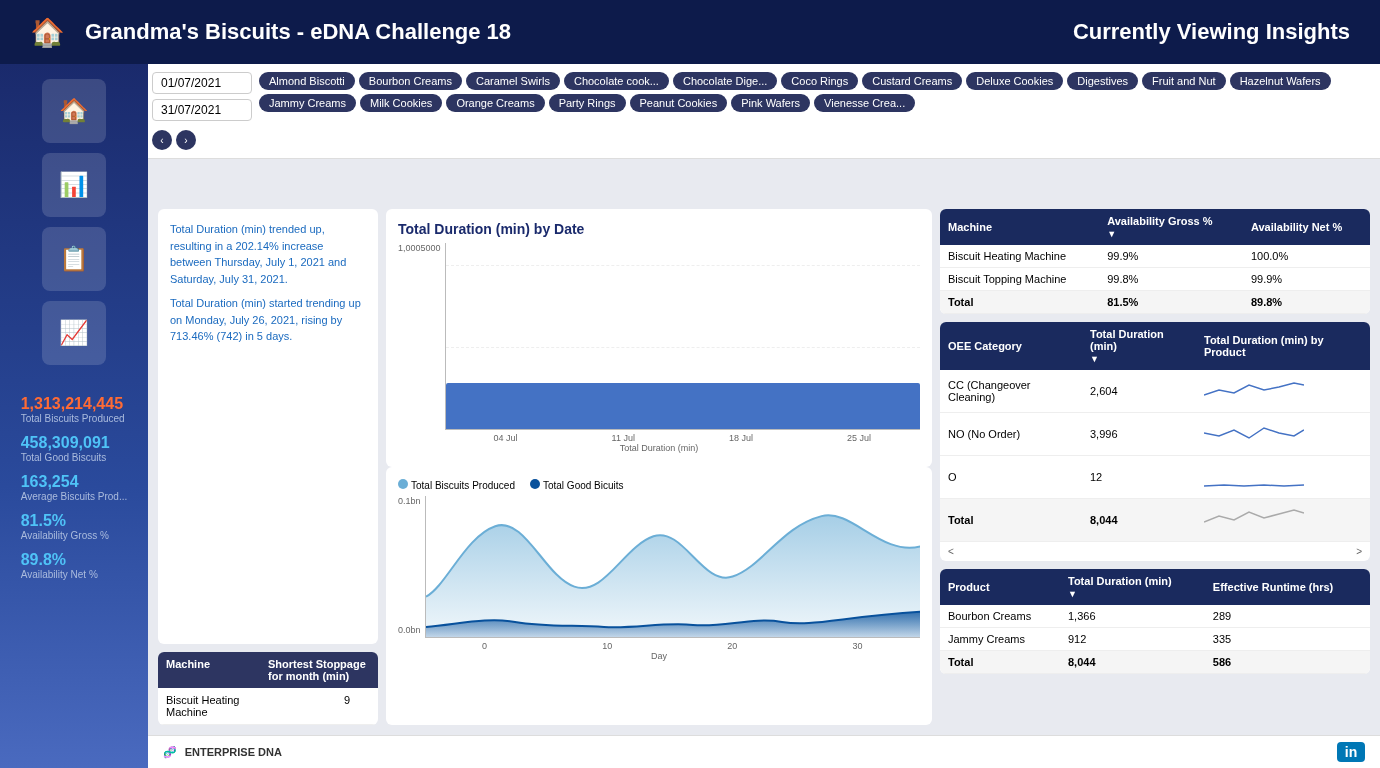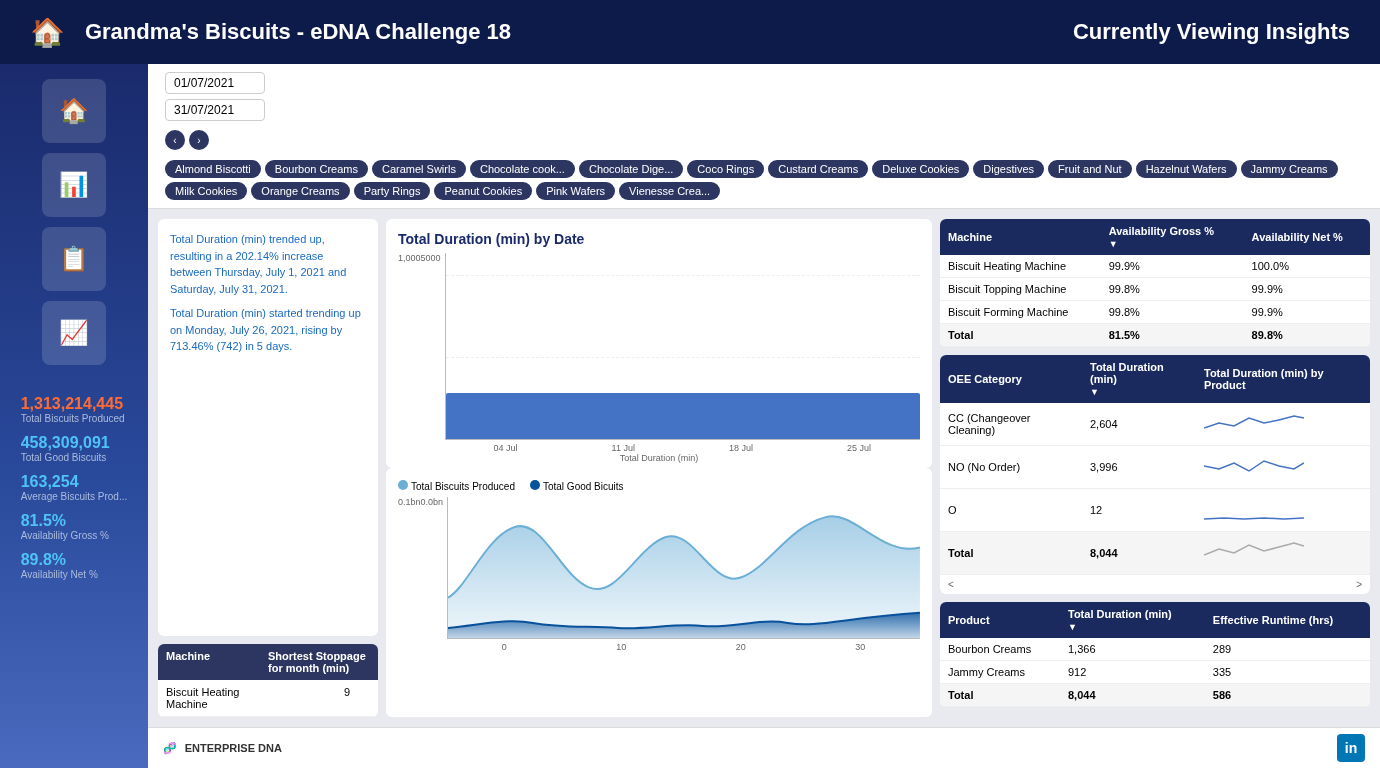--- a/index.html
+++ b/index.html
@@ -55,27 +55,26 @@
       flex: 1;
       background: #e8eaf0;
       display: flex;
       flex-direction: column;
       overflow: hidden;
     }
 
     
     .filter-bar {
       background: white;
-      padding: 8px 17px;
+      padding: 8px 4px;
       display: flex;
       align-items: flex-start;
-      gap: 10px;
+      gap: 2px;
       border-bottom: 1px solid #ddd;
       min-height: 80px;
-      flex-direction: column;
     }
     .date-filters { display: flex; flex-direction: column; gap: 5px; margin-right: 5px; }
     .date-input {
       border: 1px solid #ccc; border-radius: 4px;
       padding: 3px 8px; font-size: 12px; width: 100px; background: white;
     }
     .filter-tags { display: flex; flex-wrap: wrap; gap: 4px; flex: 1; }
     .filter-tag {
       background: #2d3561; color: white;
       border-radius: 15px; padding: 3px 10px;
@@ -84,20 +83,21 @@
 
     
     .dashboard-grid {
       flex: 1;
       display: grid;
       grid-template-columns: 220px 1fr 430px;
       grid-template-rows: 1fr 1fr;
       gap: 8px;
       padding: 10px;
       overflow: hidden;
+      margin-top: 40px;
     }
 
     
     .card {
       background: white;
       border-radius: 6px;
       padding: 12px;
       overflow: hidden;
     }
 
@@ -164,21 +164,21 @@
 
     
     .footer {
       background: white;
       padding: 6px 15px;
       display: flex; align-items: center; justify-content: space-between;
       font-size: 11px; border-top: 1px solid #ddd;
     }
     .logo-area { display: flex; align-items: center; gap: 8px; }
     .linkedin-icon {
-      width: 28px; height: 28px; background: #0077b5;
+      width: 28px; height: 20px; background: #0077b5;
       border-radius: 4px; display: flex; align-items: center; justify-content: center;
       color: white; font-weight: 700; font-size: 14px;
     }
 
     .nav-arrows { display: flex; gap: 4px; margin-top: 4px; }
     .nav-arrow {
       width: 20px; height: 20px; border-radius: 50%;
       background: #2d3561; color: white;
       display: flex; align-items: center; justify-content: center;
       font-size: 10px; cursor: pointer;
@@ -303,21 +303,21 @@
         <div class="chart-area" style="flex:1;">
           <div style="display:flex;gap:15px;margin-bottom:5px;font-size:10px;">
             <span>
               <span style="display:inline-block;width:10px;height:10px;background:#6baed6;border-radius:50%;margin-right:3px;"></span>Total Biscuits Produced
             </span>
             <span>
               <span style="display:inline-block;width:10px;height:10px;background:#08519c;border-radius:50%;margin-right:3px;"></span>Total Good Bicuits
             </span>
           </div>
           <div style="display:flex;height:155px;">
-            <div style="display:flex;flex-direction:row;justify-content:space-between;font-size:9px;color:#666;padding-right:4px;padding-bottom:16px;">
+            <div style="display:flex;flex-direction:column;justify-content:space-between;font-size:9px;color:#666;padding-right:4px;padding-bottom:16px;">
               <span>0.1bn</span>
               <span>0.0bn</span>
             </div>
             <div style="flex:1;display:flex;flex-direction:column;">
               <svg viewBox="0 0 500 140" preserveAspectRatio="none" style="flex:1;border-left:1px solid #bbb;border-bottom:1px solid #bbb;">
 
                 <defs>
                   <linearGradient id="areaGrad1" x1="0" y1="0" x2="0" y2="1">
                     <stop offset="0%" stop-color="#6baed6" stop-opacity="0.6"></stop>
                     <stop offset="100%" stop-color="#6baed6" stop-opacity="0.1"></stop>
@@ -334,20 +334,21 @@
                 <path d="M0,130 C30,128 60,120 90,125 C120,130 150,128 180,130 C210,132 240,125 270,128 C300,131 330,120 360,125 C390,130 420,120 500,115" fill="none" stroke="#08519c" stroke-width="2"></path>
               </svg>
               <div style="display:flex;justify-content:space-around;font-size:9px;color:#666;margin-top:3px;">
                 <span>0</span>
                 <span>10</span>
                 <span>20</span>
                 <span>30</span>
               </div>
             </div>
           </div>
+          <div style="font-size:9px;color:#666;text-align:center;">Day</div>
         </div>
       </div>
 
       <div class="right-col">
 
         <div class="card" style="padding:0;overflow:hidden;">
           <div style="position:relative;">
             <table class="data-table">
               <thead>
                 <tr>
@@ -357,25 +358,20 @@
                 </tr>
               </thead>
               <tbody>
                 <tr>
                   <td>Biscuit Heating Machine</td>
                   <td>99.9%</td>
                   <td>100.0%</td>
                 </tr>
                 <tr>
                   <td>Biscuit Topping Machine</td>
-                  <td>99.8%</td>
-                  <td>99.9%</td>
-                </tr>
-                <tr>
-                  <td>Biscuit Forming Machine</td>
                   <td>99.8%</td>
                   <td>99.9%</td>
                 </tr>
               </tbody>
               <tfoot>
                 <tr>
                   <td>Total</td>
                   <td>81.5%</td>
                   <td>89.8%</td>
                 </tr>

